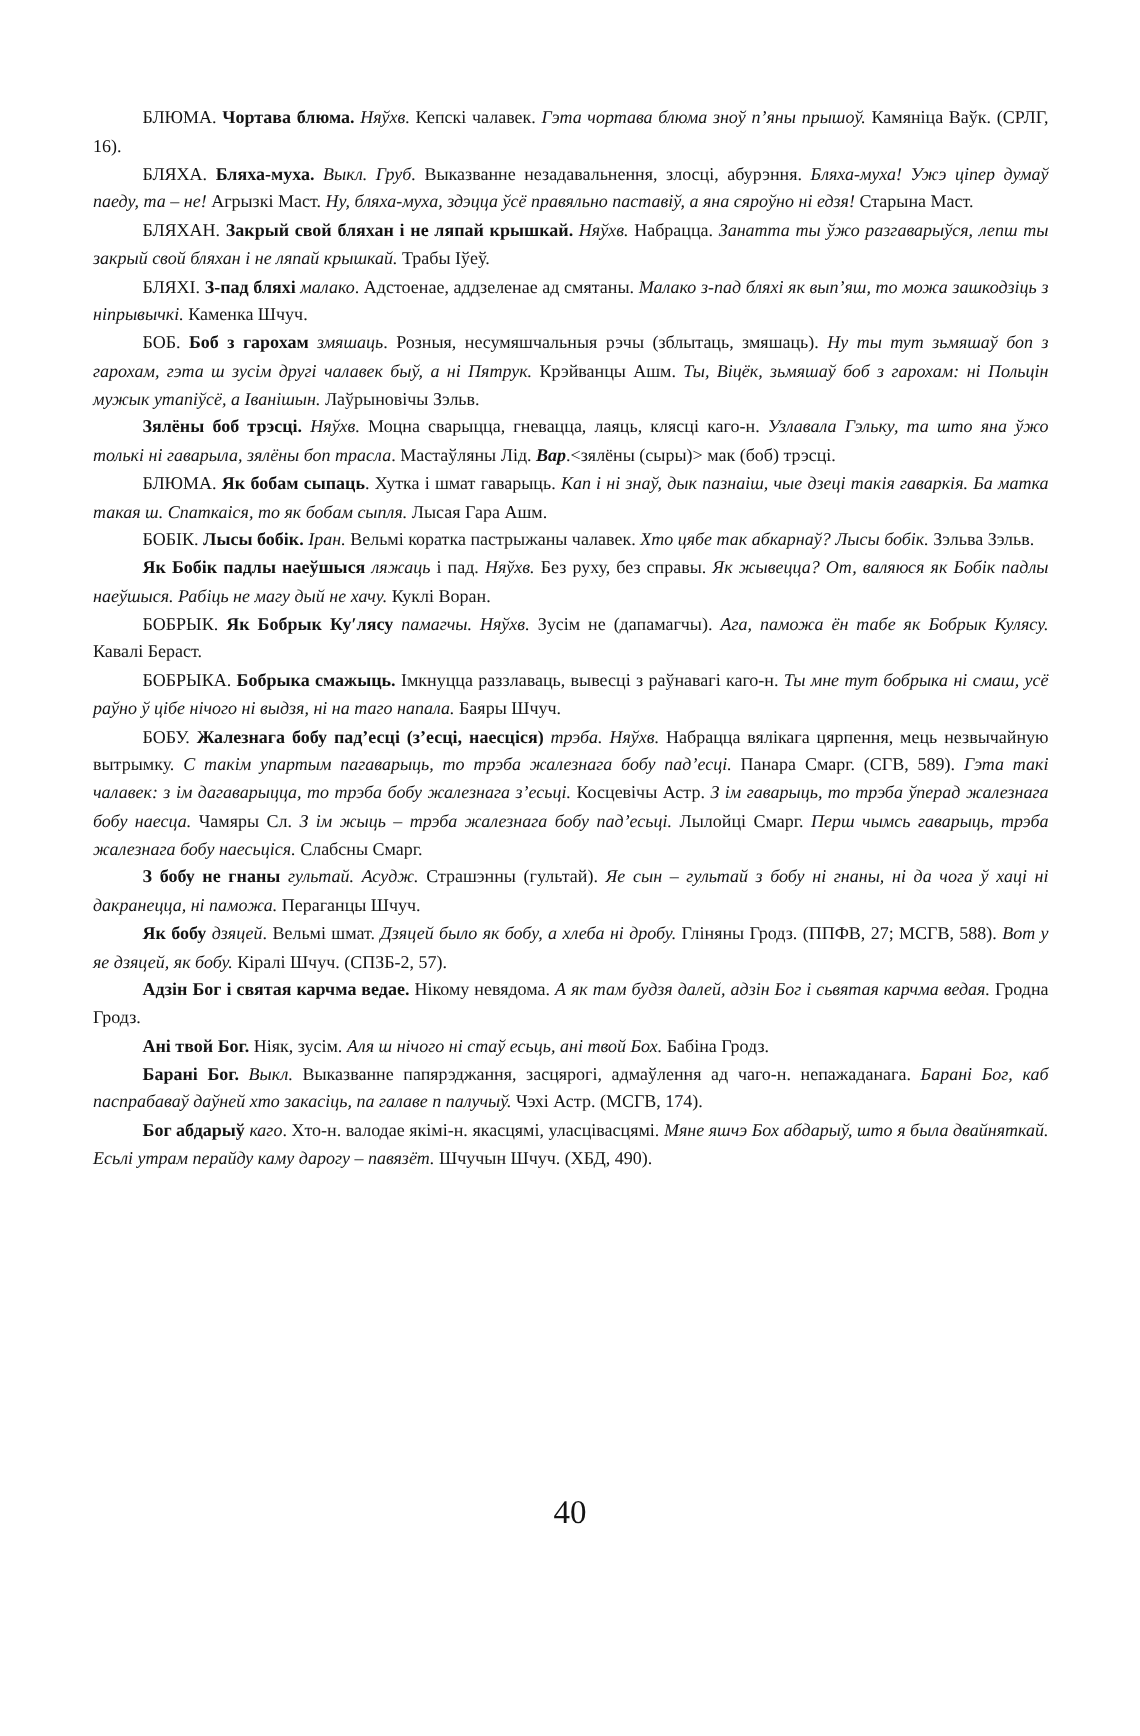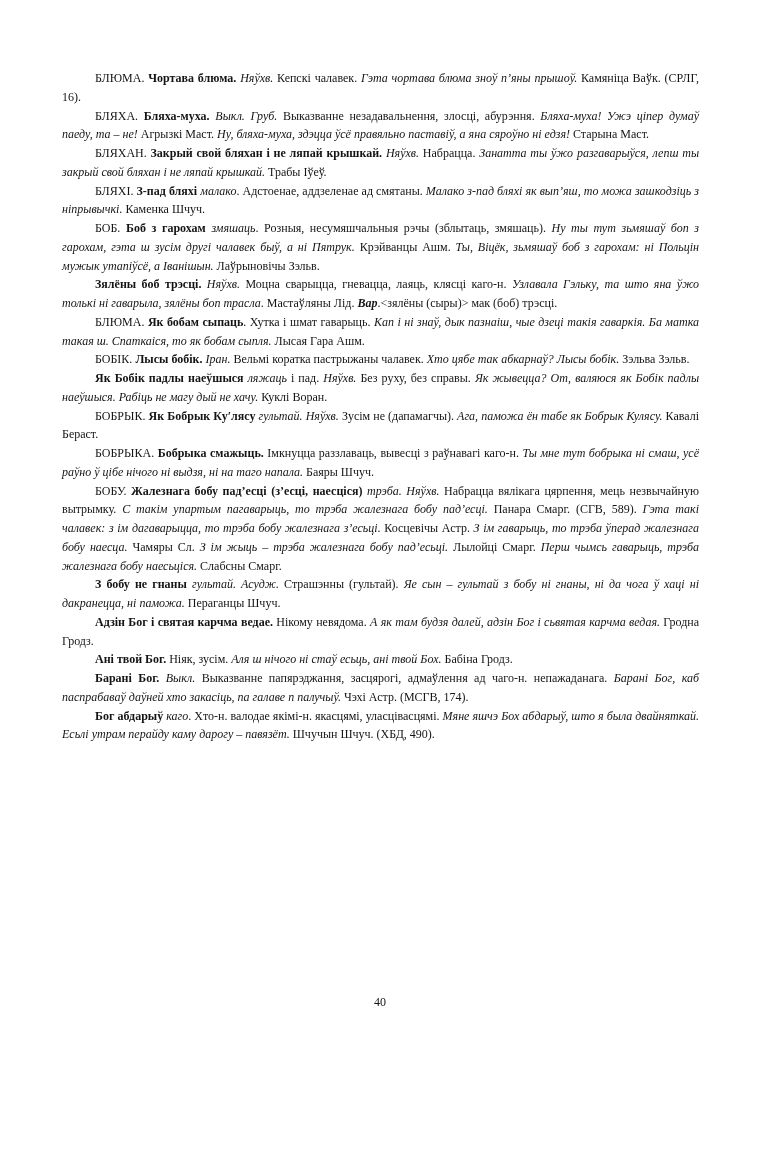--- a/index.html
+++ b/index.html
@@ -37,41 +37,42 @@
   .s-n { font-weight: normal; font-style: normal; }
   .s-b { font-weight: bold; font-style: normal; }
   .s-i { font-weight: normal; font-style: italic; }
   .s-bi { font-weight: bold; font-style: italic; }
   .page-number {
     position: absolute;
     top: 995px;
     left: 0;
     width: 100%;
     text-align: center;
-    font-size: 12px;
+    font-size: 22px;
     font-weight: normal;
   }
 </style>
 </head>
 <body>
 
 <div class="page">
   <div class="text-block">
       <p class="entry"><span class="s-n">БЛЮМА. </span><span class="s-b">Чортава блюма. </span><span class="s-i">Няўхв. </span><span class="s-n">Кепскі чалавек. </span><span class="s-i">Гэта чортава блюма зноў п’яны прышоў. </span><span class="s-n">Камяніца Ваўк. (СРЛГ, 16).</span></p>
       <p class="entry"><span class="s-n">БЛЯХА. </span><span class="s-b">Бляха-муха. </span><span class="s-i">Выкл. Груб. </span><span class="s-n">Выказванне незадавальнення, злосці, абурэння. </span><span class="s-i">Бляха-муха! Ужэ ціпер думаў паеду, та – не! </span><span class="s-n">Агрызкі Маст. </span><span class="s-i">Ну, бляха-муха, здэцца ўсё правяльно паставіў, а яна сяроўно ні едзя! </span><span class="s-n">Старына Маст.</span></p>
       <p class="entry"><span class="s-n">БЛЯХАН. </span><span class="s-b">Закрый свой бляхан і не ляпай крышкай. </span><span class="s-i">Няўхв. </span><span class="s-n">Набрацца. </span><span class="s-i">Занатта ты ўжо разгаварыўся, лепш ты закрый свой бляхан і не ляпай крышкай. </span><span class="s-n">Трабы Іўеў.</span></p>
       <p class="entry"><span class="s-n">БЛЯХІ. </span><span class="s-b">З-пад бляхі </span><span class="s-i">малако</span><span class="s-n">. Адстоенае, аддзеленае ад смятаны. </span><span class="s-i">Малако з-пад бляхі як вып’яш, то можа зашкодзіць з ніпрывычкі. </span><span class="s-n">Каменка Шчуч.</span></p>
       <p class="entry"><span class="s-n">БОБ. </span><span class="s-b">Боб з гарохам </span><span class="s-i">змяшаць</span><span class="s-n">. Розныя, несумяшчальныя рэчы (зблытаць, змяшаць). </span><span class="s-i">Ну ты тут зьмяшаў боп з гарохам, гэта ш зусім другі чалавек быў, а ні Пятрук. </span><span class="s-n">Крэйванцы Ашм. </span><span class="s-i">Ты, Віцёк, зьмяшаў боб з гарохам: ні Польцін мужык утапіўсё, а Іванішын. </span><span class="s-n">Лаўрыновічы Зэльв.</span></p>
       <p class="entry"><span class="s-b">Зялёны боб трэсці. </span><span class="s-i">Няўхв. </span><span class="s-n">Моцна сварыцца, гневацца, лаяць, клясці каго-н. </span><span class="s-i">Узлавала Гэльку, та што яна ўжо толькі ні гаварыла, зялёны боп трасла</span><span class="s-n">. Мастаўляны Лід. </span><span class="s-bi">Вар</span><span class="s-n">.&lt;зялёны (сыры)&gt; мак (боб) трэсці.</span></p>
       <p class="entry"><span class="s-n">БЛЮМА. </span><span class="s-b">Як бобам сыпаць</span><span class="s-n">. Хутка і шмат гаварыць. </span><span class="s-i">Кап і ні знаў, дык пазнаіш, чые дзеці такія гаваркія. Ба матка такая ш. Спаткаіся, то як бобам сыпля. </span><span class="s-n">Лысая Гара Ашм.</span></p>
       <p class="entry"><span class="s-n">БОБІК. </span><span class="s-b">Лысы бобік. </span><span class="s-i">Іран. </span><span class="s-n">Вельмі коратка пастрыжаны чалавек. </span><span class="s-i">Хто цябе так абкарнаў? Лысы бобік. </span><span class="s-n">Зэльва Зэльв.</span></p>
       <p class="entry"><span class="s-b">Як Бобік падлы наеўшыся </span><span class="s-i">ляжаць </span><span class="s-n">і пад. </span><span class="s-i">Няўхв. </span><span class="s-n">Без руху, без справы. </span><span class="s-i">Як жывецца? От, валяюся як Бобік падлы наеўшыся. Рабіць не магу дый не хачу. </span><span class="s-n">Куклі Воран.</span></p>
-      <p class="entry"><span class="s-n">БОБРЫК. </span><span class="s-b">Як Бобрык Ку′лясу </span><span class="s-i">гультай. Няўхв. </span><span class="s-n">Зусім не (дапамагчы). </span><span class="s-i">Ага, паможа ён табе як Бобрык Кулясу. </span><span class="s-n">Кавалі Бераст.</span></p>
+      <p class="entry"><span class="s-n">БОБРЫК. </span><span class="s-b">Як Бобрык Ку′лясу </span><span class="s-i">памагчы. Няўхв. </span><span class="s-n">Зусім не (дапамагчы). </span><span class="s-i">Ага, паможа ён табе як Бобрык Кулясу. </span><span class="s-n">Кавалі Бераст.</span></p>
       <p class="entry"><span class="s-n">БОБРЫКА. </span><span class="s-b">Бобрыка смажыць. </span><span class="s-n">Імкнуцца раззлаваць, вывесці з раўнавагі каго-н. </span><span class="s-i">Ты мне тут бобрыка ні смаш, усё раўно ў цібе нічого ні выдзя, ні на таго напала. </span><span class="s-n">Баяры Шчуч.</span></p>
       <p class="entry"><span class="s-n">БОБУ. </span><span class="s-b">Жалезнага бобу пад’есці (з’есці, наесціся) </span><span class="s-i">трэба. Няўхв. </span><span class="s-n">Набрацца вялікага цярпення, мець незвычайную вытрымку. </span><span class="s-i">С такім упартым пагаварыць, то трэба жалезнага бобу пад’есці. </span><span class="s-n">Панара Смарг. (СГВ, 589). </span><span class="s-i">Гэта такі чалавек: з ім дагаварыцца, то трэба бобу жалезнага з’есьці. </span><span class="s-n">Косцевічы Астр. </span><span class="s-i">З ім гаварыць, то трэба ўперад жалезнага бобу наесца. </span><span class="s-n">Чамяры Сл. </span><span class="s-i">З ім жыць – трэба жалезнага бобу пад’есьці. </span><span class="s-n">Лылойці Смарг. </span><span class="s-i">Перш чымсь гаварыць, трэба жалезнага бобу наесьціся. </span><span class="s-n">Слабсны Смарг.</span></p>
       <p class="entry"><span class="s-b">З бобу не гнаны </span><span class="s-i">гультай. Асудж. </span><span class="s-n">Страшэнны (гультай). </span><span class="s-i">Яе сын – гультай з бобу ні гнаны, ні да чога ў хаці ні дакранецца, ні паможа. </span><span class="s-n">Пераганцы Шчуч.</span></p>
+      <p class="entry"><span class="s-b">Як бобу </span><span class="s-i">дзяцей</span><span class="s-n">. Вельмі шмат. </span><span class="s-i">Дзяцей было як бобу, а хлеба ні дробу. </span><span class="s-n">Гліняны Гродз. (ППФВ, 27; МСГВ, 588). </span><span class="s-i">Вот у яе дзяцей, як бобу. </span><span class="s-n">Кіралі Шчуч. (СПЗБ-2, 57).</span></p>
       <p class="entry"><span class="s-b">Адзін Бог і святая карчма ведае. </span><span class="s-n">Нікому невядома. </span><span class="s-i">А як там будзя далей, адзін Бог і сьвятая карчма ведая. </span><span class="s-n">Гродна Гродз.</span></p>
       <p class="entry"><span class="s-b">Ані твой Бог. </span><span class="s-n">Ніяк, зусім. </span><span class="s-i">Аля ш нічого ні стаў есьць, ані твой Бох. </span><span class="s-n">Бабіна Гродз.</span></p>
       <p class="entry"><span class="s-b">Барані Бог. </span><span class="s-i">Выкл. </span><span class="s-n">Выказванне папярэджання, засцярогі, адмаўлення ад чаго-н. непажаданага. </span><span class="s-i">Барані Бог, каб паспрабаваў даўней хто закасіць, па галаве п палучыў. </span><span class="s-n">Чэхі Астр. (МСГВ, 174).</span></p>
       <p class="entry"><span class="s-b">Бог абдарыў </span><span class="s-i">каго</span><span class="s-n">. Хто-н. валодае якімі-н. якасцямі, уласцівасцямі. </span><span class="s-i">Мяне яшчэ Бох абдарыў, што я была двайняткай. Есьлі утрам перайду каму дарогу – павязёт. </span><span class="s-n">Шчучын Шчуч. (ХБД, 490).</span></p>
     </div>
   <div class="page-number">40</div>
 </div>
 
 </body></html>

